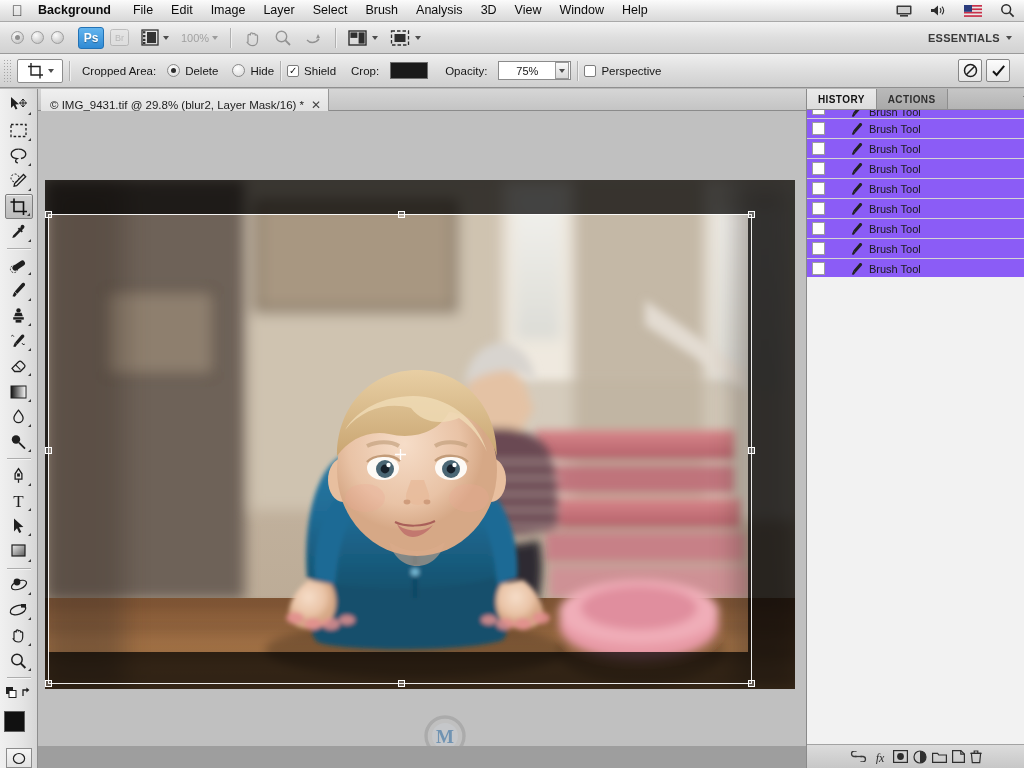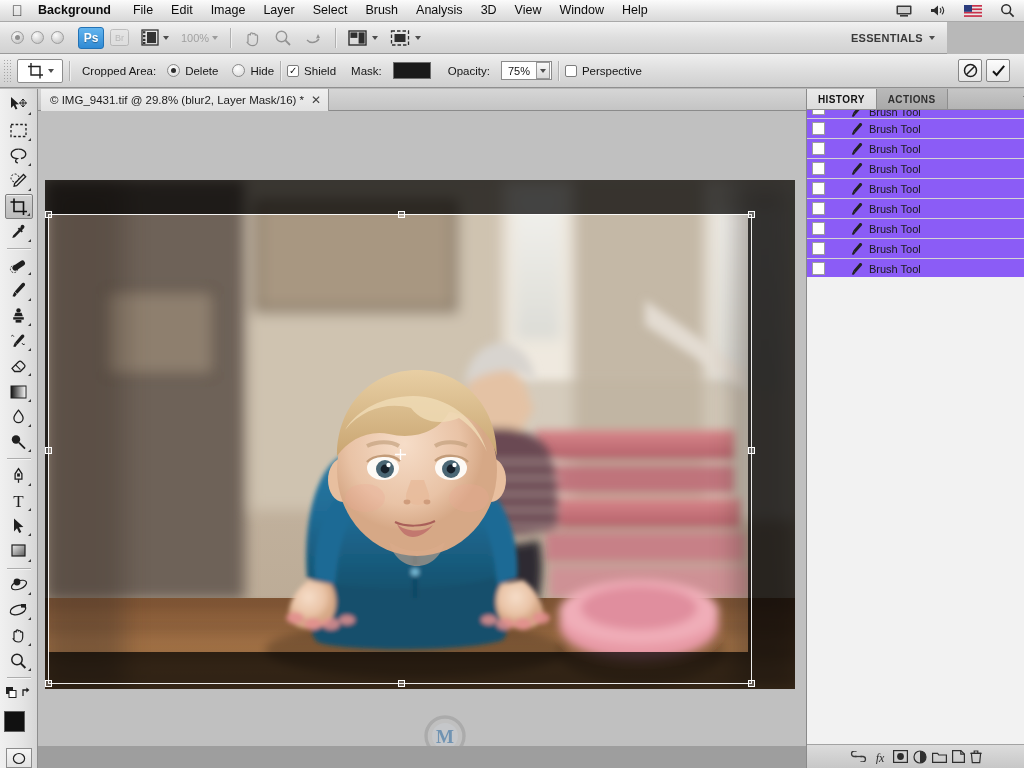--- a/index.html
+++ b/index.html
@@ -22,21 +22,21 @@
   .apple-logo { width: 34px; text-align: center; font-size: 15px; line-height: 1; color: #2a2a2a; }
   .macbar .mitem { padding: 0 9px; height: 22px; line-height: 21px; white-space: nowrap; }
   .macbar .mitem.bold { font-weight: bold; padding-left: 4px; padding-right: 13px; }
   .macbar .spacer { flex: 1; }
   .macbar .ricon { padding: 0 9px; display: flex; align-items: center; }
 
   svg { display: block; }
 
   
   .appbar {
-    position: absolute; left: 0; top: 22px; width: 947px; height: 32px;
+    position: absolute; left: 0; top: 22px; width: 1024px; height: 32px;
     background: linear-gradient(#f2f2f2, #dedede 50%, #d2d2d2);
     border-bottom: 1px solid #9a9a9a;
     display: flex; align-items: center;
   }
   .traffic { display: flex; gap: 7px; padding-left: 11px; align-items: center; }
   .tl { width: 13px; height: 13px; border-radius: 50%;
         background: radial-gradient(circle at 35% 30%, #fbfbfb, #cdcdcd 70%, #b2b2b2);
         border: 1px solid #9d9d9d; }
   .tl.first::after{content:""; display:block; width:5px;height:5px;border-radius:50%;
         background:#8e8e8e; margin:3px auto;}
@@ -75,21 +75,21 @@
     background: radial-gradient(circle at 40% 32%, #fff, #e3e3e3 68%, #cfcfcf);
     border: 1px solid #8a8a8a; display: inline-flex;
     align-items: center; justify-content: center; vertical-align: -2px; }
   .radio.on::after { content:""; width:5px;height:5px;border-radius:50%;background:#2b2b2b; }
   .cb { width: 12px; height: 12px; background: #fff; border: 1px solid #7d7d7d;
     border-radius: 2px; display: inline-flex; align-items:center; justify-content:center;
     font-size: 10px; color: #111; vertical-align: -2px; }
   .swatch { width: 38px; height: 17px; background: #1a1a1a; border: 1px solid #6d6d6d; }
   .numfield { height: 19px; background: #fff; border: 1px solid #8b8b8b;
     display: flex; align-items: center; }
-  .numfield span { padding: 0 6px; font-size: 11px; }
+  .numfield span { padding: 0 17px; font-size: 11px; }
   .stepper { width: 14px; height: 17px; margin: 0 1px 0 0;
     background: linear-gradient(#fafafa, #d8d8d8); border: 1px solid #999;
     display:flex; align-items:center; justify-content:center; }
   .optgroup { display: flex; align-items: center; gap: 5px; }
   .confirm-wrap { margin-left: auto; display: flex; align-items: center; gap: 4px; padding-right: 14px; }
   .cbtn { width: 24px; height: 23px; background: linear-gradient(#fdfdfd,#e6e6e6);
      border: 1px solid #868686; border-radius: 2px;
      display: flex; align-items: center; justify-content: center; }
 
   
@@ -122,21 +122,21 @@
     position: absolute; left: 38px; top: 89px; width: 768px; height: 679px;
     background: #9e9e9e;
   }
   .tabstrip {
     position: absolute; left: 0; top: 0; width: 768px; height: 22px;
     background: linear-gradient(#d6d6d6,#c4c4c4);
     border-bottom: 1px solid #8b8b8b;
   }
   .doctab {
     position: absolute; left: 3px; top: 0; height: 22px;
-    padding: 0 7px 0 9px; display: flex; align-items: center; gap: 7px;
+    padding: 0 7px 0 9px; display: flex; align-items: flex-end; gap: 7px;
     background: linear-gradient(#f0f0f0,#e2e2e2);
     border-right: 1px solid #989898; font-size: 11.5px; color: #1c1c1c;
   }
   .tabclose { font-size: 12px; color: #444; line-height: 1; }
   .canvas-area {
     position: absolute; left: 0; top: 22px; width: 768px; height: 635px;
     background: #c0c0c0; overflow: hidden;
   }
   .photo {
     position: absolute; left: 7px; top: 69px; width: 750px; height: 509px;
@@ -374,21 +374,21 @@
       <span class="opt-lbl">Cropped Area:</span>
       <span class="radio on"></span>
       <span>Delete</span>
       <span class="radio" style="margin-left:9px"></span>
       <span>Hide</span>
     </div>
     <div class="vdiv"></div>
     <div class="optgroup">
       <span class="cb">✓</span>
       <span>Shield</span>
-      <span class="opt-lbl" style="margin-left:10px">Mask:</span>
+      <span class="opt-lbl" style="margin-left:10px">Crop:</span>
       <span class="swatch"></span>
       <span class="opt-lbl" style="margin-left:12px">Opacity:</span>
       <span class="numfield">
         <span>75%</span>
         <i class="stepper">
             <b class="caret"></b>
           </i>
       </span>
     </div>
     <div class="vdiv"></div>

